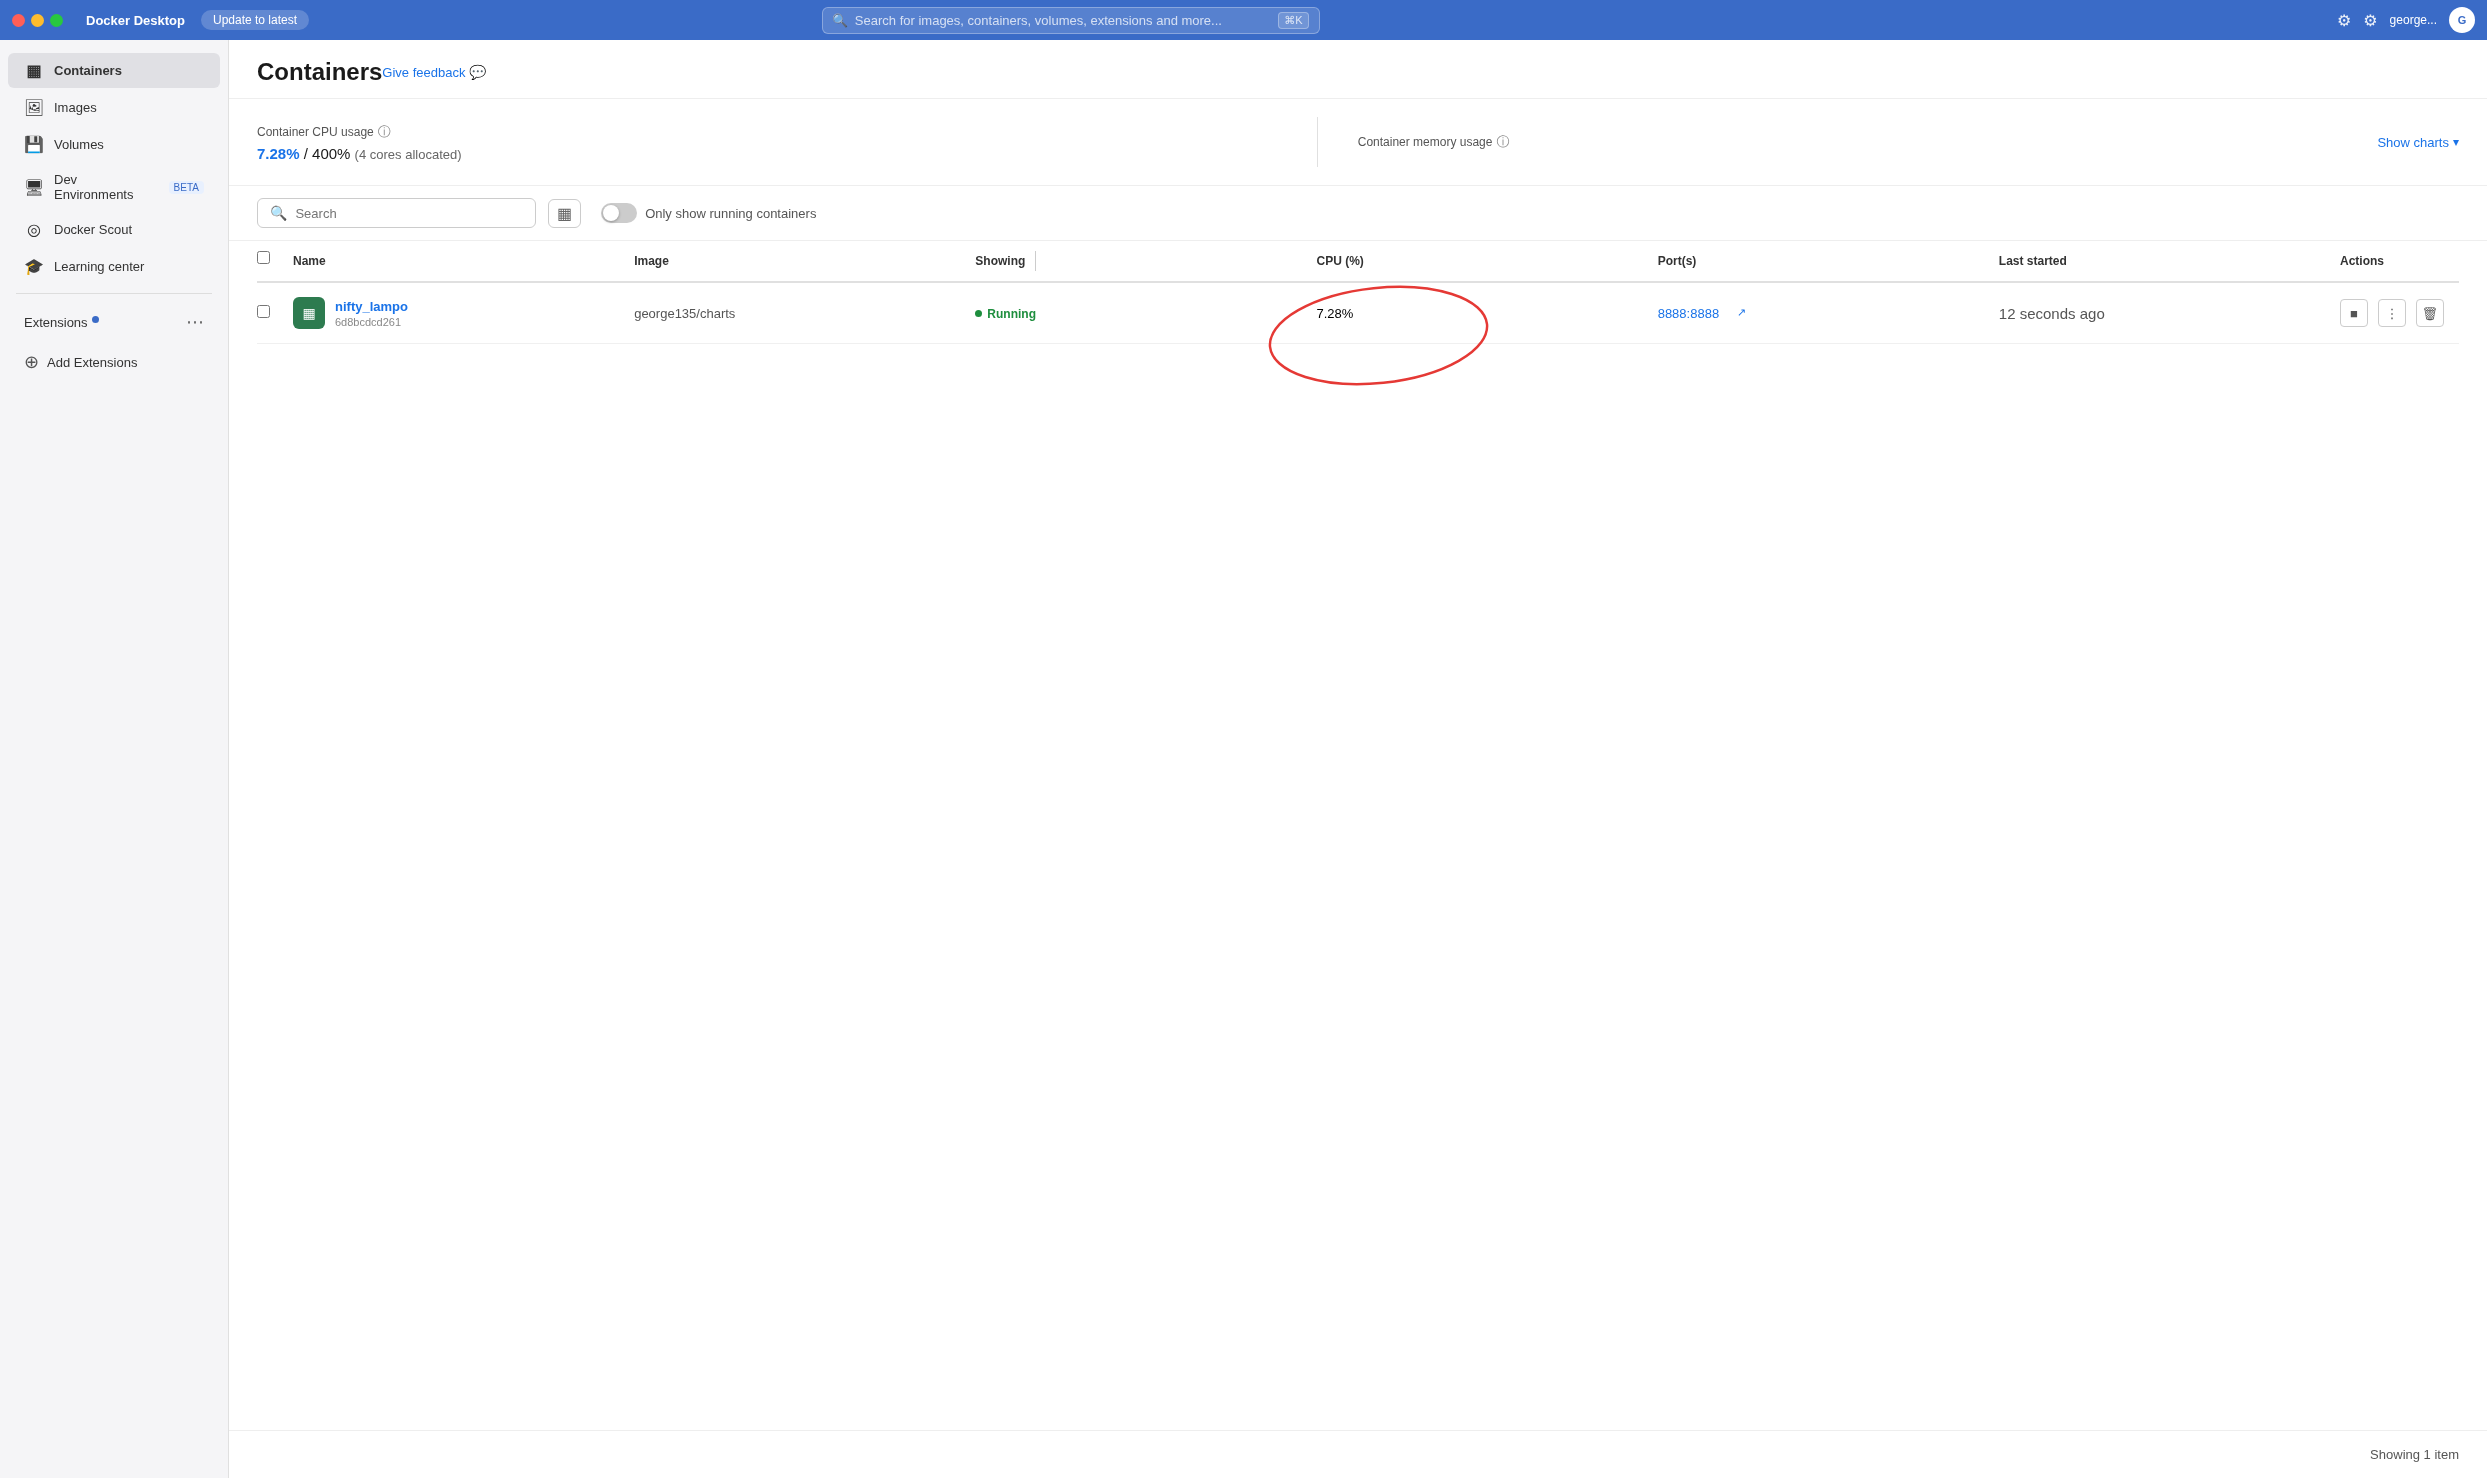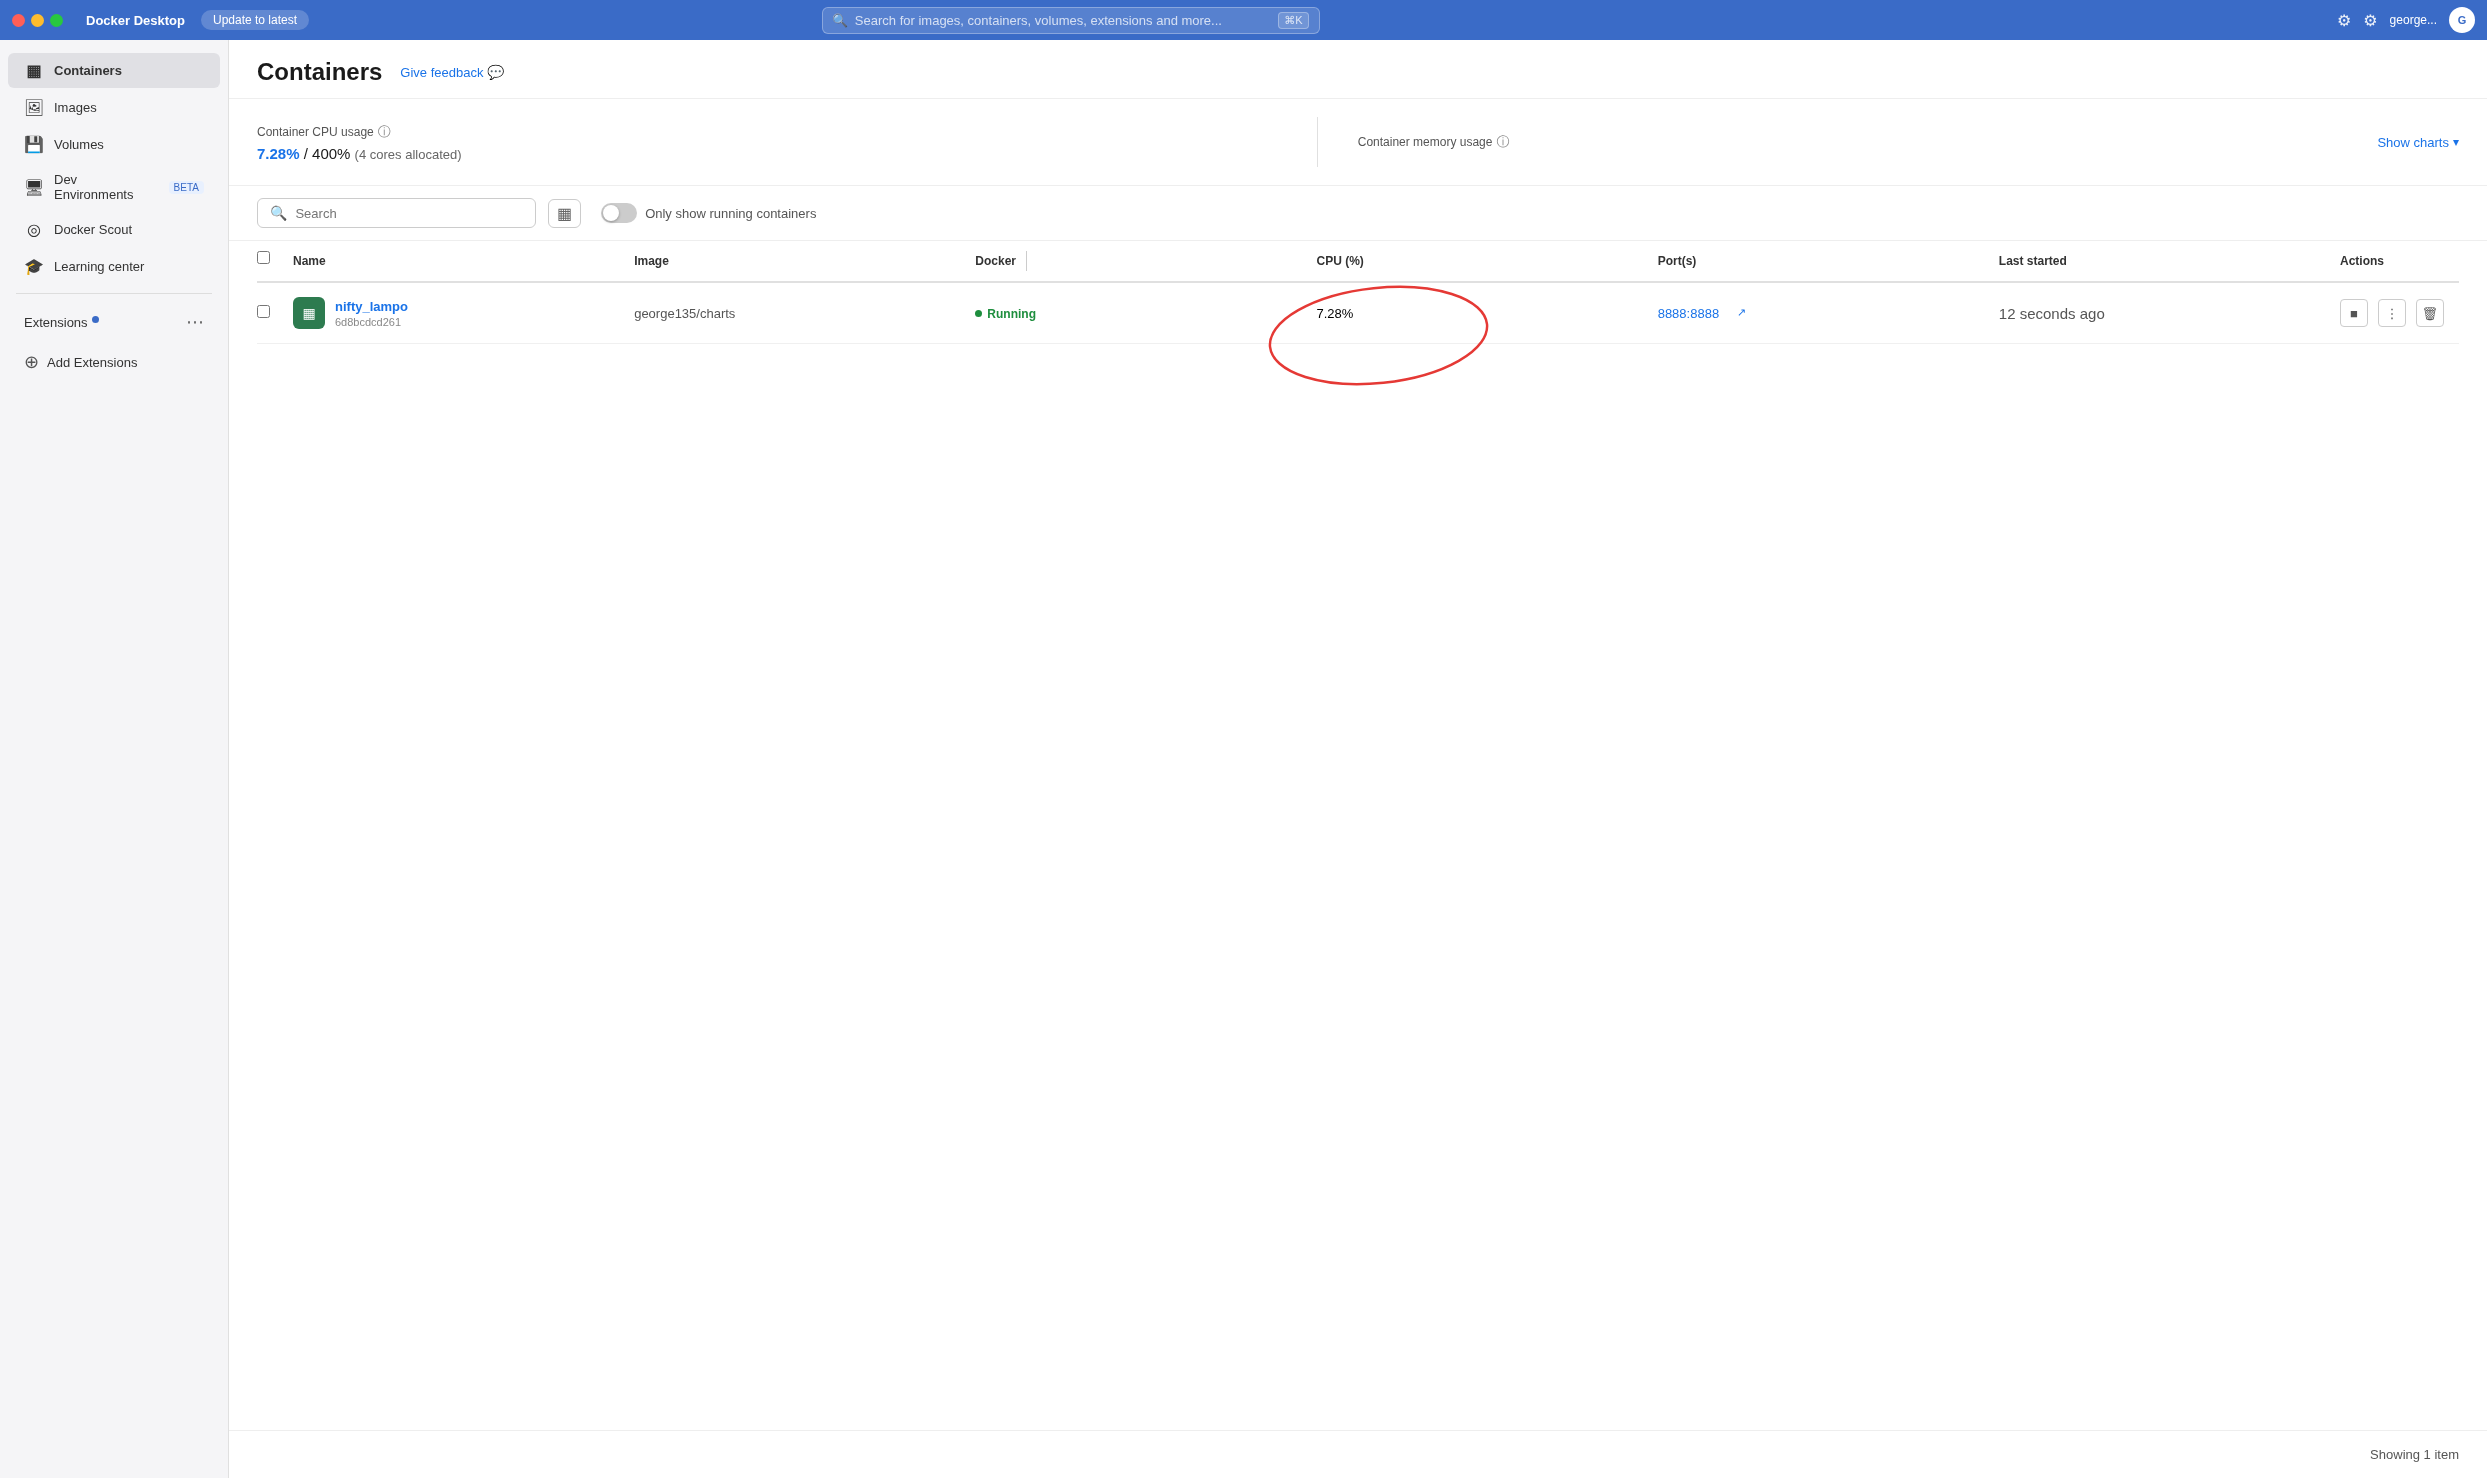--- a/index.html
+++ b/index.html
@@ -94,21 +94,21 @@
     
     .main { flex: 1; background: white; overflow-y: auto; display: flex; flex-direction: column; }
 
     
     .main-header {
       display: flex; align-items: center; padding: 18px 28px 12px;
       border-bottom: 1px solid #eee;
     }
     .page-title { font-size: 24px; font-weight: 700; color: #1a1a1a; }
     .feedback-btn {
-      margin-left: 18px; color: #1a73e8; font-size: 13px; cursor: pointer;
+      color: #1a73e8; font-size: 13px; cursor: pointer;
       display: flex; align-items: center; gap: 4px; text-decoration: none;
       border: none; background: none; font-weight: 500;
     }
     .feedback-icon { font-size: 14px; }
 
     
     .stats-bar {
       display: flex; align-items: center; padding: 18px 28px;
       border-bottom: 1px solid #eee; gap: 0;
     }
@@ -324,21 +324,21 @@
         <div>
           <input type="checkbox" style="">
         </div>
         <div class="col-header">
           <span>Name</span>
         </div>
         <div class="col-header">
           <span>Image</span>
         </div>
         <div class="col-header">
-          <span>Docker</span>
+          <span>Showing</span>
           <span style="width:1px;height:20px;background:#ccc;margin:0 6px;"></span>
         </div>
         <div class="col-header cpu-col">
           <span>CPU (%)</span>
         </div>
         <div class="col-header">
           <span>Port(s)</span>
         </div>
         <div class="col-header">
           <span>Last started</span>

